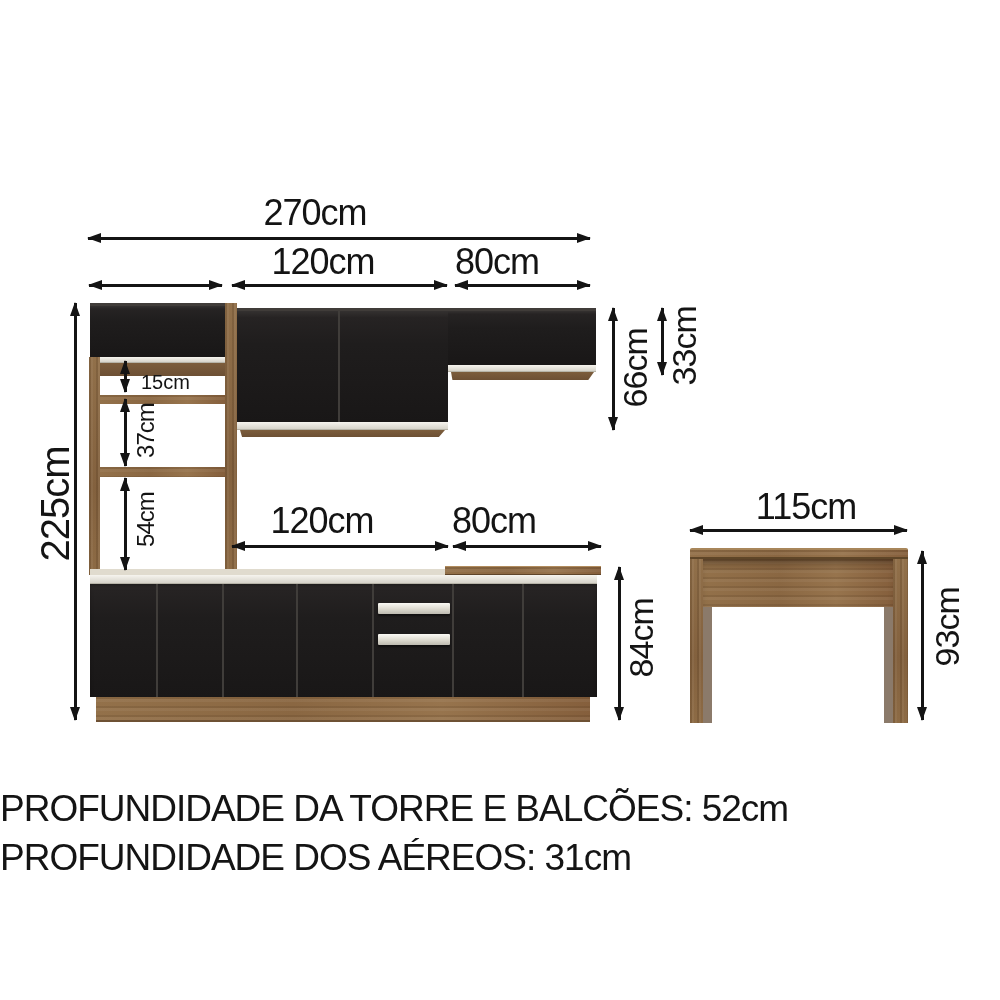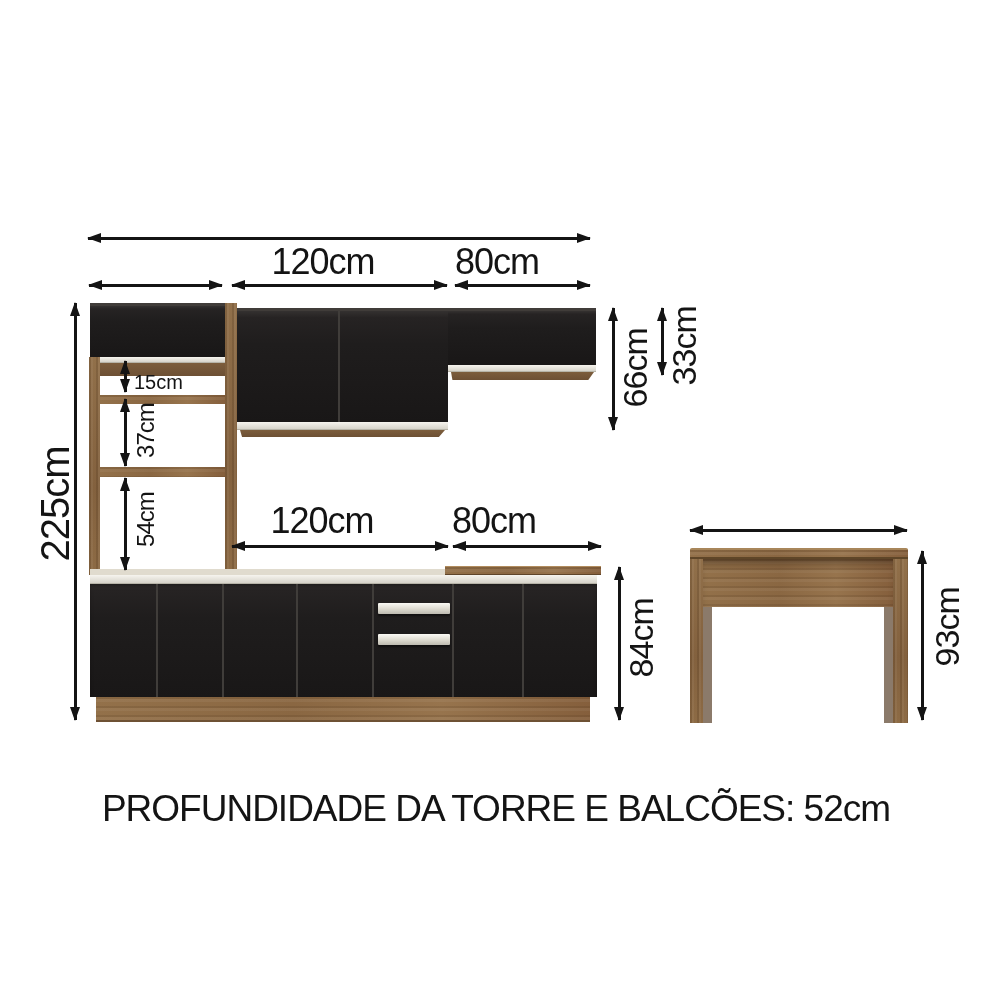--- a/index.html
+++ b/index.html
@@ -41,23 +41,23 @@
   .varrow::before{top:-1px;border-bottom:14px solid var(--annotation);}
   .varrow::after{bottom:-1px;border-top:14px solid var(--annotation);}
 
   
   .dim{position:absolute;font-size:36px;line-height:1.05;letter-spacing:-1px;
        text-align:center;white-space:nowrap;color:var(--annotation);}
   .dim.v{transform:rotate(-90deg);}
   .dim.big{font-size:40px;}
   .dim.mid{font-size:34px;}
   .dim.small{font-size:24px;}
-  .dim.tiny{font-size:20px;text-align:left;letter-spacing:0;}
+  .dim.tiny{font-size:20px;text-align:left;letter-spacing:0;margin-left:7px;}
 
-  .notes{position:absolute;left:0;right:8px;top:784px;text-align:center;
+  .notes{position:absolute;left:0;right:8px;top:784px;text-align:left;
          font-size:37px;line-height:49px;letter-spacing:-1px;color:var(--annotation);}
 </style>
 </head>
 <body>
 
 <div class="canvas">
 
   <div class="blk topedge" style="left:90px;top:303px;width:135px;height:54px"></div>
   <div class="strip" style="left:90px;top:357px;width:135px;height:6px"></div>
   <div class="wooddark" style="left:100px;top:363px;width:125px;height:13px"></div>
@@ -108,31 +108,34 @@
 
   <div class="varrow" style="left:74px;top:303px;height:417px"></div>
   <div class="varrow" style="left:124px;top:361px;height:31px"></div>
   <div class="varrow" style="left:124px;top:399px;height:67px"></div>
   <div class="varrow" style="left:124px;top:478px;height:92px"></div>
   <div class="varrow" style="left:612px;top:308px;height:122px"></div>
   <div class="varrow" style="left:661px;top:308px;height:67px"></div>
   <div class="varrow" style="left:618px;top:567px;height:153px"></div>
   <div class="varrow" style="left:921px;top:551px;height:169px"></div>
 
+  <div class="dim" style="left:235px;top:194px;width:160px">270cm</div>
   <div class="dim" style="left:243px;top:243px;width:160px">120cm</div>
   <div class="dim" style="left:437px;top:243px;width:120px">80cm</div>
   <div class="dim" style="left:242px;top:502px;width:160px">120cm</div>
   <div class="dim" style="left:434px;top:502px;width:120px">80cm</div>
+  <div class="dim" style="left:726px;top:488px;width:160px">115cm</div>
 
   <div class="dim v big" style="left:-25px;top:483px;width:160px">225cm</div>
   <div class="dim tiny" style="left:134px;top:372px;width:70px">15cm</div>
   <div class="dim v small" style="left:101px;top:418px;width:90px">37cm</div>
   <div class="dim v small" style="left:101px;top:507px;width:90px">54cm</div>
   <div class="dim v mid" style="left:576px;top:350px;width:120px">66cm</div>
   <div class="dim v mid" style="left:625px;top:328px;width:120px">33cm</div>
   <div class="dim v mid" style="left:582px;top:620px;width:120px">84cm</div>
   <div class="dim v mid" style="left:888px;top:609px;width:120px">93cm</div>
 
   <div class="notes">
     <div>PROFUNDIDADE DA TORRE E BALCÕES: 52cm</div>
+    <div>PROFUNDIDADE DOS AÉREOS: 31cm</div>
   </div>
 
 </div>
 
 </body></html>

